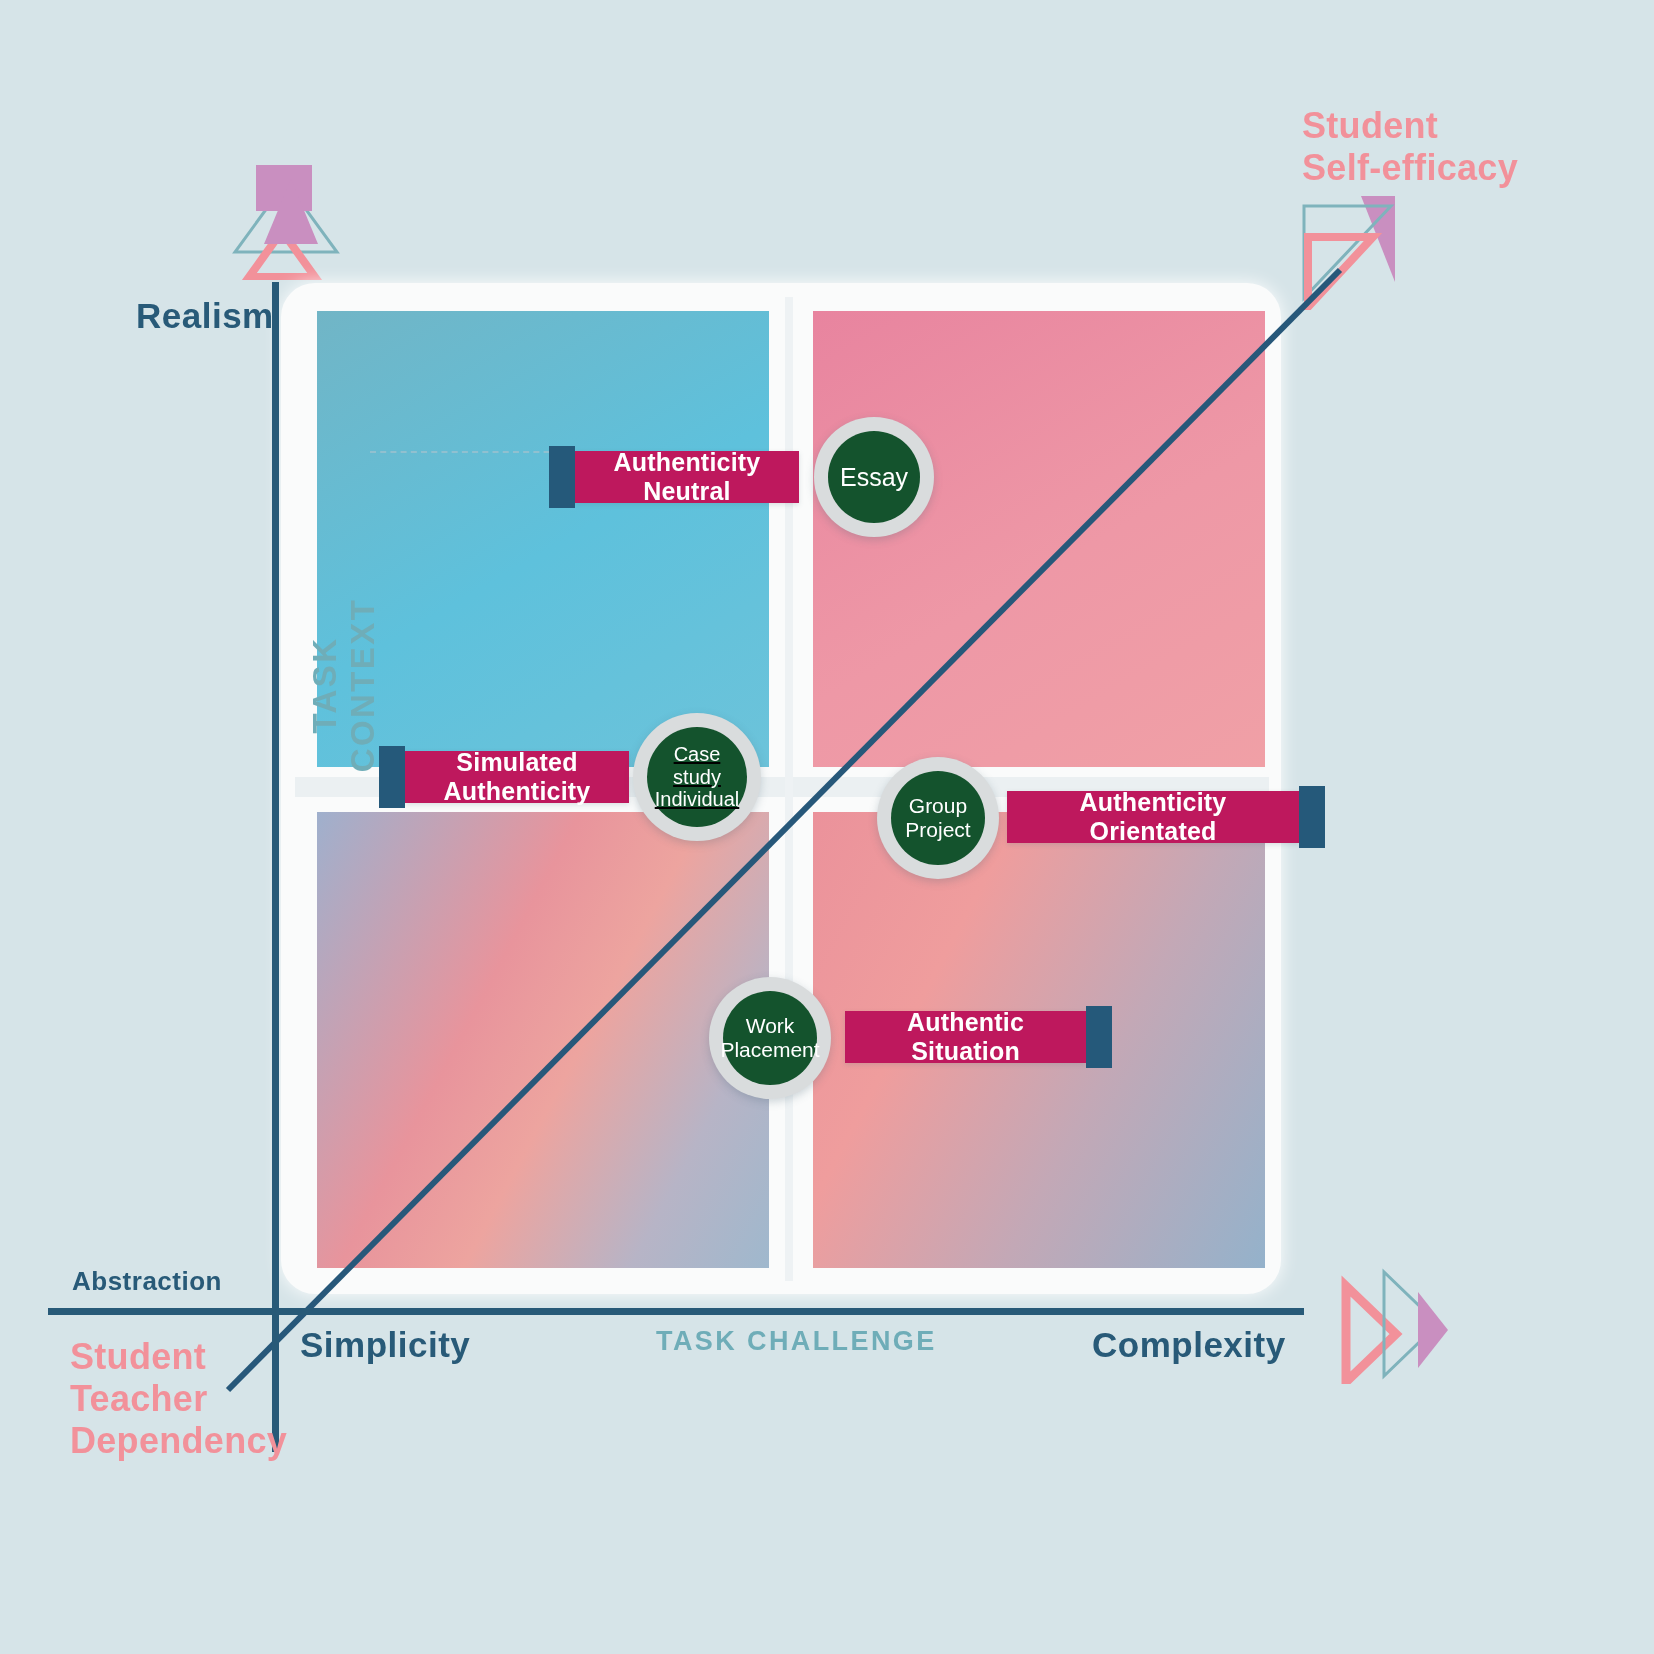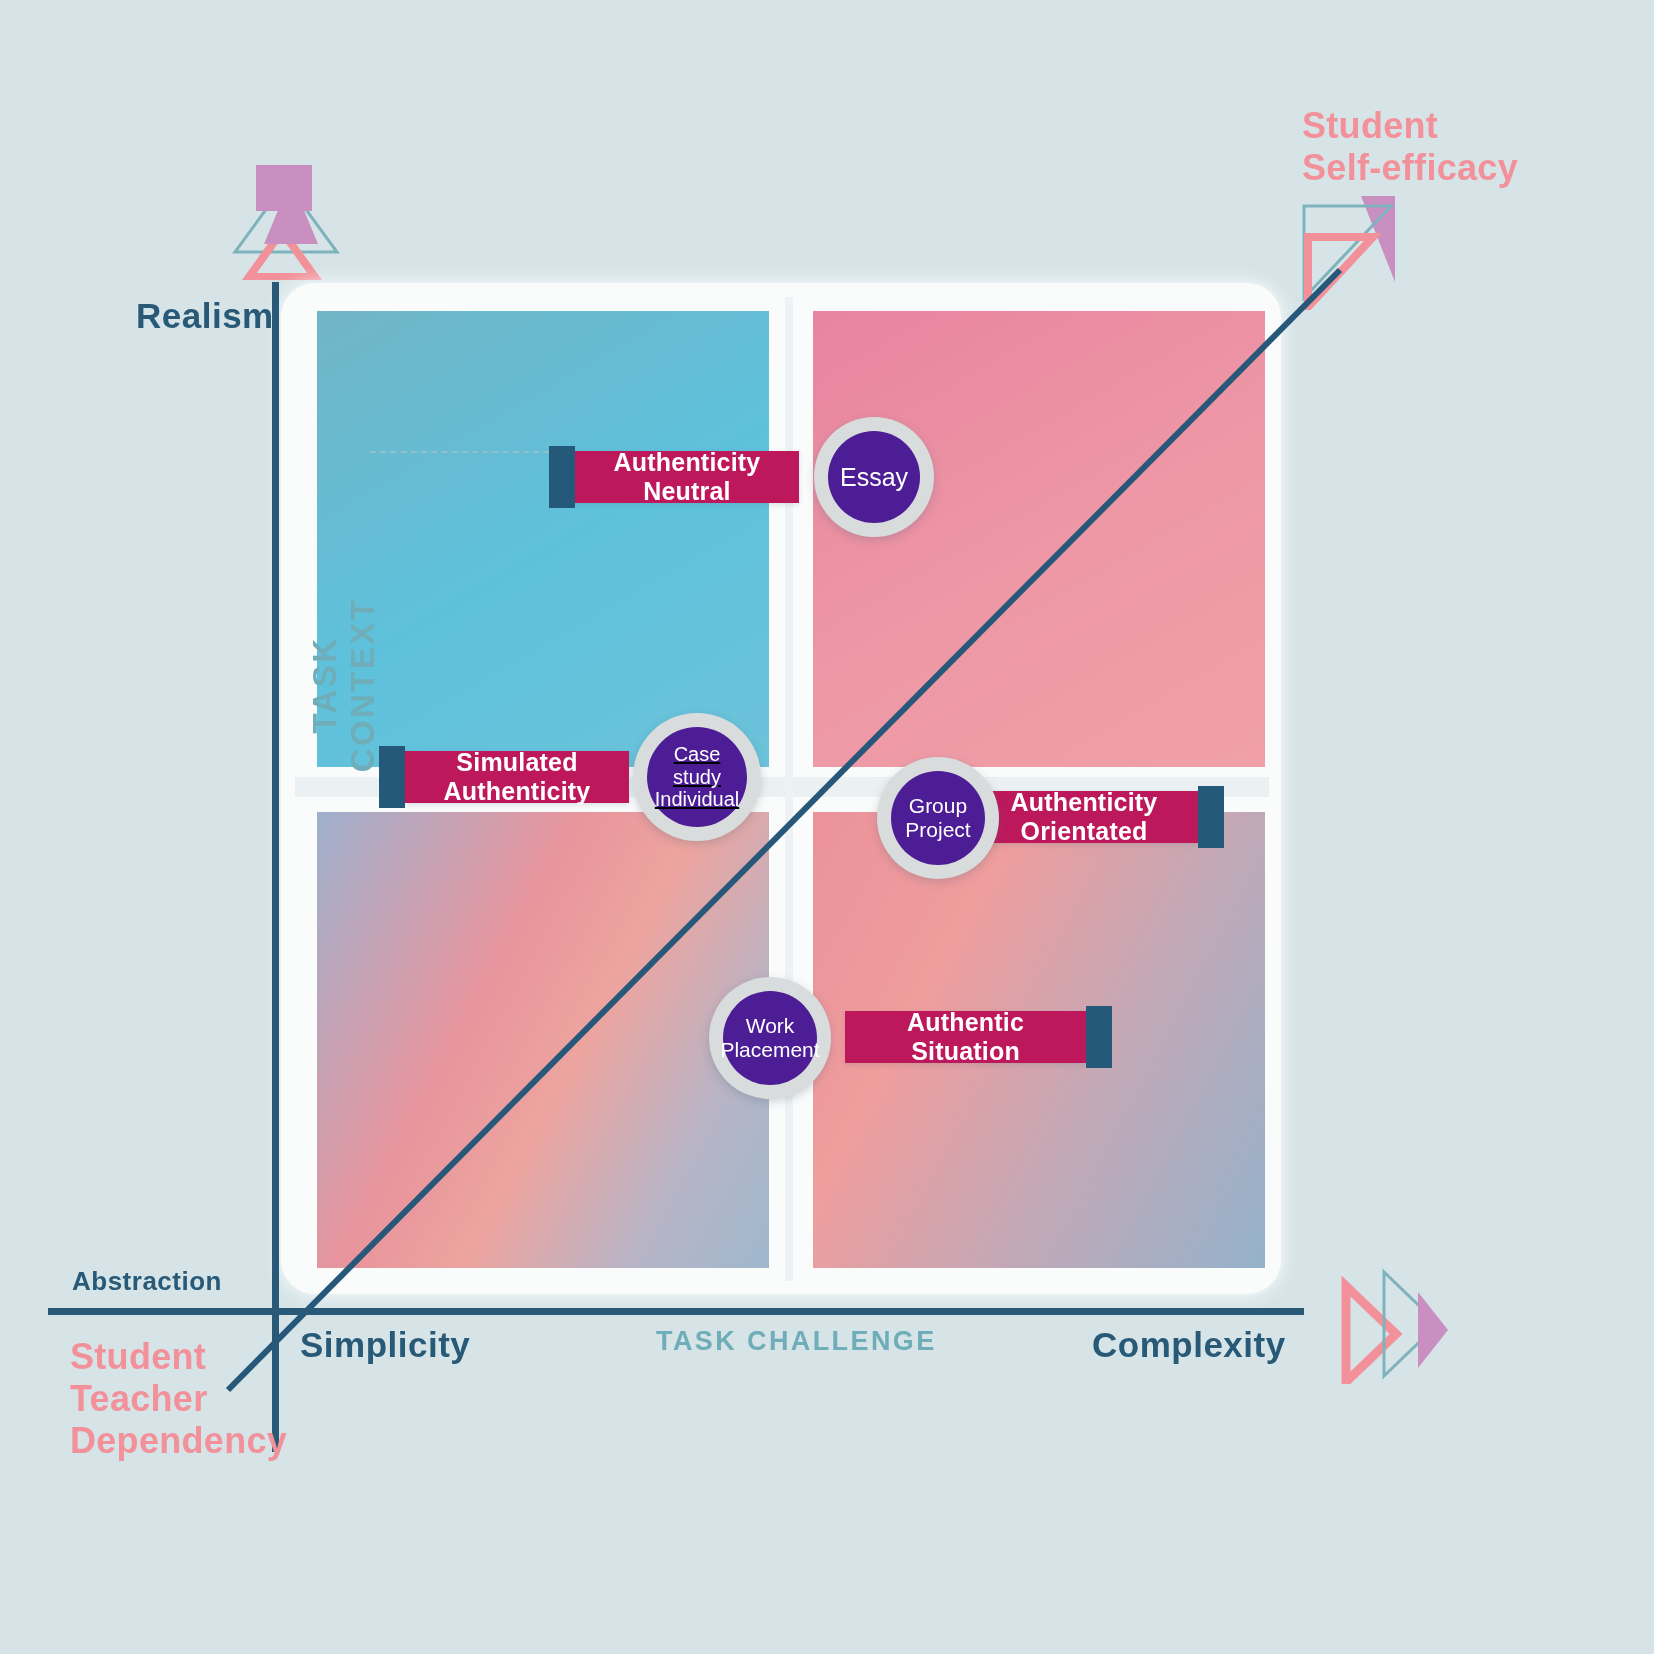--- a/index.html
+++ b/index.html
@@ -100,32 +100,32 @@
     color:#ffffff;font-size:25px;font-weight:bold;letter-spacing:.2px;
     box-shadow:0 2px 5px rgba(80,110,120,.18);
   }
   .bar .cap{position:absolute;top:-5px;width:26px;height:62px;background:#25597a;}
   .cap-l{left:-26px;}
   .cap-r{right:-26px;}
   .bar .txt{flex:1;text-align:center;padding:0 14px;}
 
   .bar-neutral   {left:575px; top:451px; width:224px;}
   .bar-simulated {left:405px; top:751px; width:224px;}
-  .bar-oriented  {left:970px;top:791px; width:228px;}
+  .bar-oriented  {left:1007px;top:791px; width:292px;}
   .bar-situation {left:845px; top:1011px;width:241px;}
 
   
   .node{
     position:absolute;border-radius:50%;
     background:#d9dcdd;
     display:flex;align-items:center;justify-content:center;
     box-shadow:0 3px 8px rgba(70,100,115,.25);
   }
   .node .inner{
-    border-radius:50%;background:#4c1d95;
+    border-radius:50%;background:#14532d;
     display:flex;align-items:center;justify-content:center;
     color:#ffffff;text-align:center;line-height:1.14;
   }
   .n-essay  {left:814px;top:417px;width:120px;height:120px;}
   .n-essay .inner{width:92px;height:92px;font-size:25px;}
   .n-case   {left:633px;top:713px;width:128px;height:128px;text-decoration:underline;}
   .n-case .inner{width:100px;height:100px;font-size:20px;}
   .n-group  {left:877px;top:757px;width:122px;height:122px;}
   .n-group .inner{width:94px;height:94px;font-size:21px;}
   .n-work   {left:709px;top:977px;width:122px;height:122px;}

